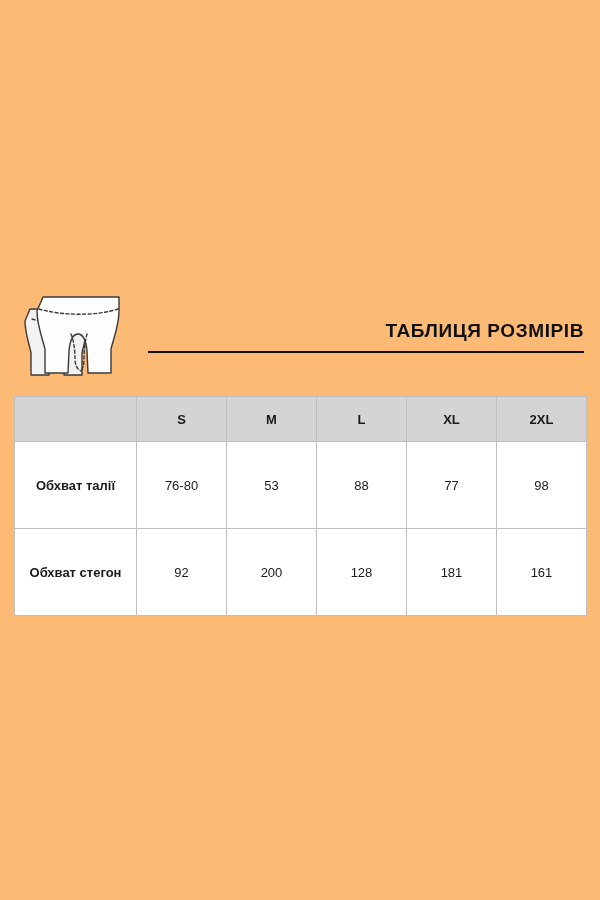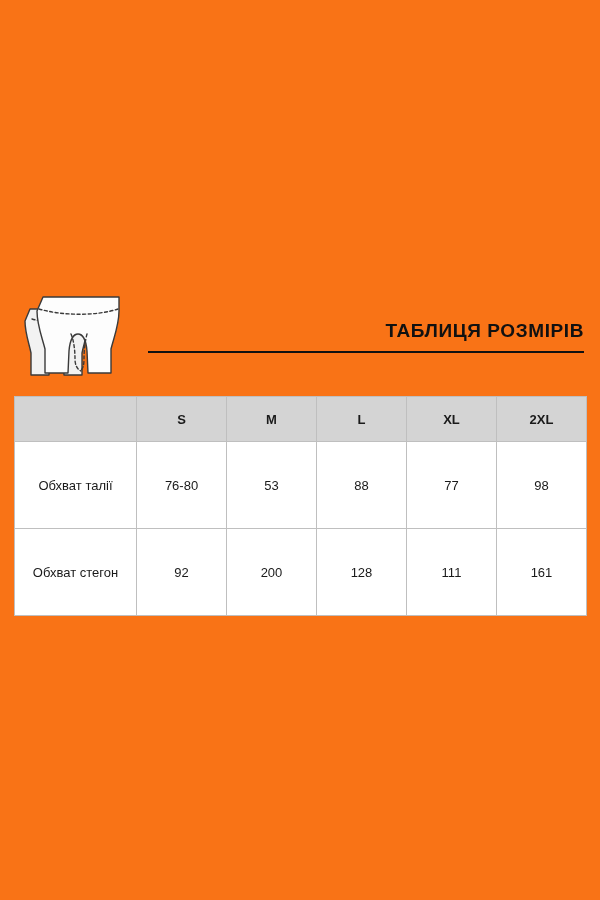--- a/index.html
+++ b/index.html
@@ -11,21 +11,21 @@
     height: 900px;
     background: #ffffff;
     font-family: "Liberation Sans", sans-serif;
     color: #1a1a1a;
     overflow: hidden;
   }
   .page {
     position: relative;
     width: 600px;
     height: 900px;
-    background: #f97316;
+    background: #fdba74;
   }
   .header {
     position: absolute;
     left: 14px;
     top: 282px;
     width: 572px;
     height: 110px;
     display: flex;
     align-items: center;
   }
@@ -83,21 +83,21 @@
   }
   thead th.corner {
     background: #d4d4d4;
   }
   tbody td {
     height: 84px;
     background: #ffffff;
     font-size: 13.5px;
   }
   tbody td.row-label {
-    font-weight: normal;
+    font-weight: bold;
     font-size: 13px;
     text-align: center;
   }
   col.c0 { width: 122px; }
   col.cx { width: 90px; }
 </style>
 </head>
 <body>
 
 <div class="page">
@@ -149,19 +149,19 @@
         <td>53</td>
         <td>88</td>
         <td>77</td>
         <td>98</td>
       </tr>
       <tr>
         <td class="row-label">Обхват стегон</td>
         <td>92</td>
         <td>200</td>
         <td>128</td>
-        <td>111</td>
+        <td>181</td>
         <td>161</td>
       </tr>
     </tbody>
   </table>
 
 </div>
 
 </body></html>

